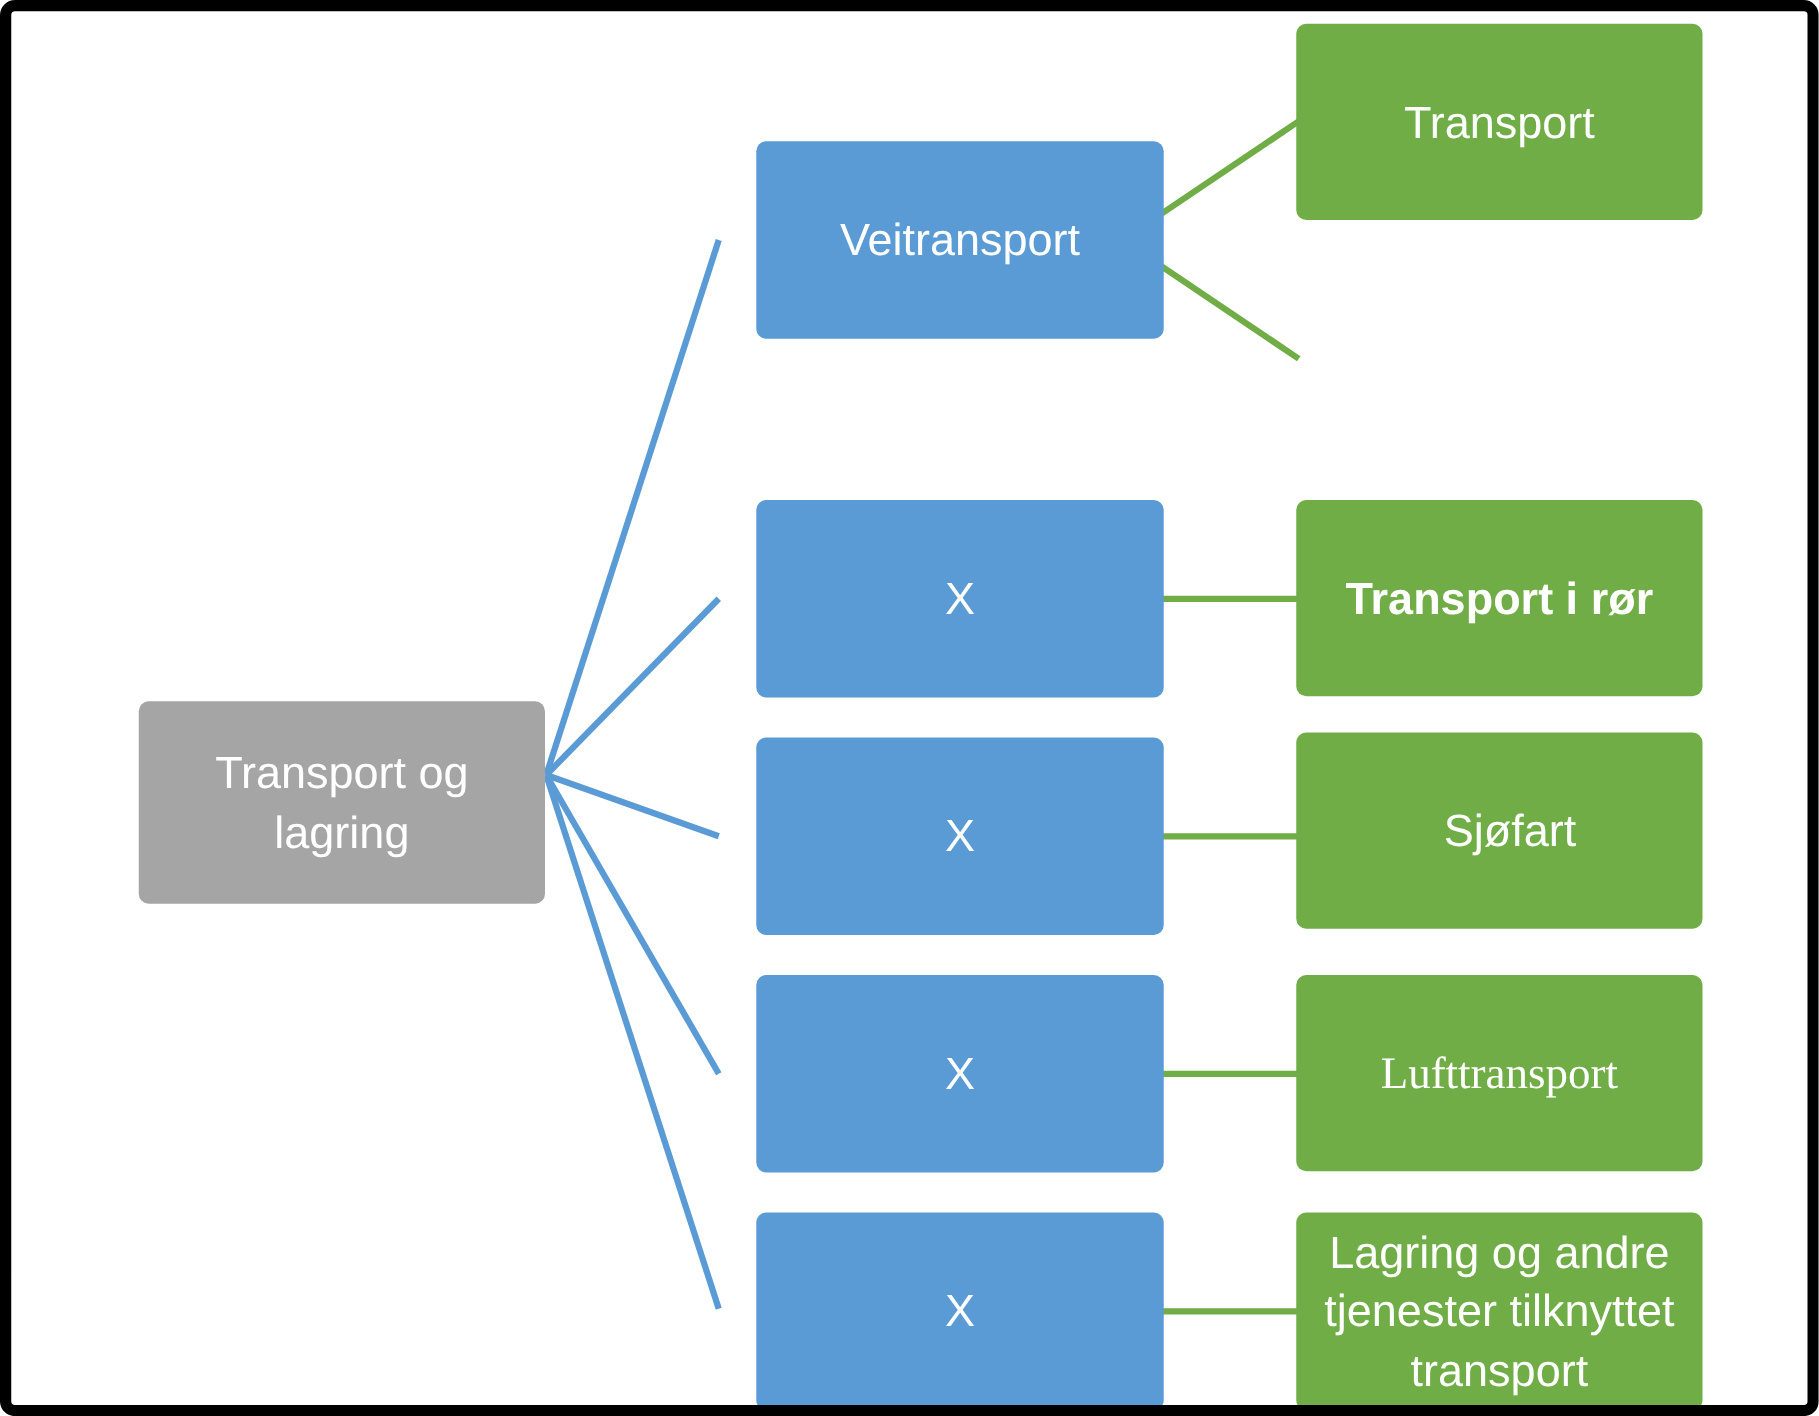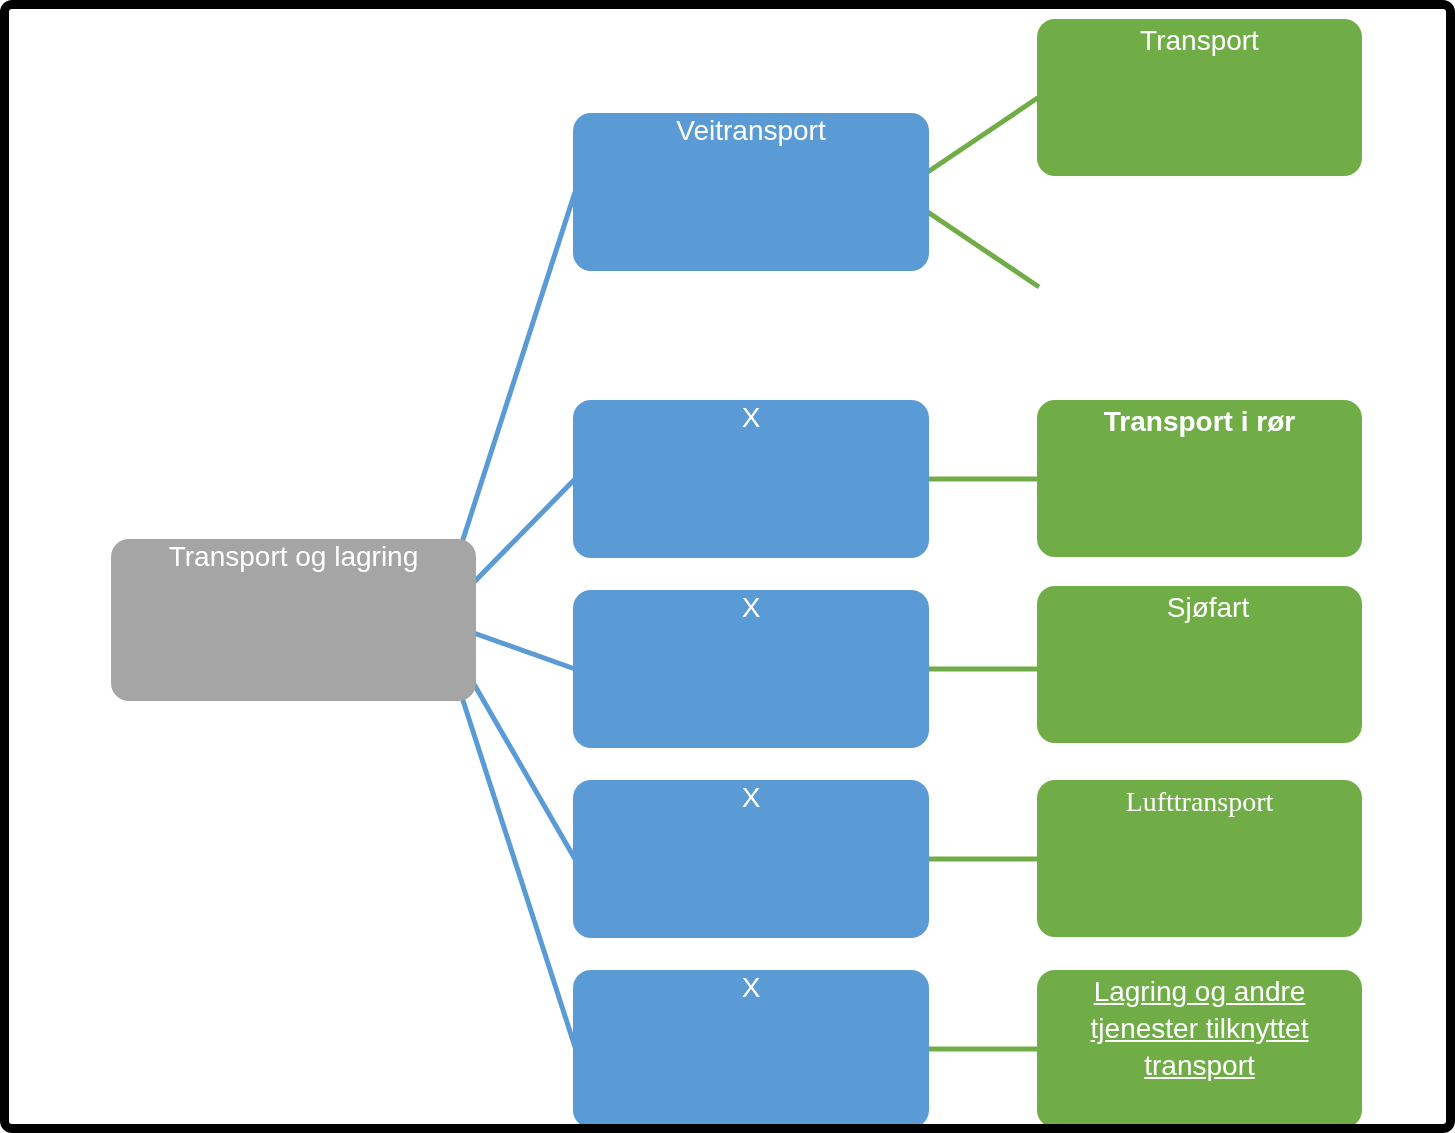--- a/index.html
+++ b/index.html
@@ -21,43 +21,43 @@
     border-radius:12px;
     overflow:hidden;
   }
   #connector-layer{
     position:absolute;left:0;top:0;width:1455px;height:1133px;
   }
   .edge-mid{stroke:var(--mid-fill);stroke-width:5;fill:none;}
   .edge-leaf{stroke:var(--leaf-fill);stroke-width:5;fill:none;}
   .node{
     position:absolute;
-    display:flex;align-items:flex-start;justify-content:center;
-    border-radius:18px;
+    display:flex;align-items:center;justify-content:center;
+    border-radius:8px;
     color:var(--label-text);
-    font-size:28px;
+    font-size:36px;
     line-height:1.32;
     text-align:center;
   }
-  .node-root{background:var(--root-fill);left:102px;top:530px;width:365px;height:162px;}
+  .node-root{background:var(--root-fill);left:102px;top:552px;width:325px;height:162px;}
   .node-root .node-label{max-width:250px;}
-  .node-mid{background:var(--mid-fill);left:564px;width:356px;height:158px;}
+  .node-mid{background:var(--mid-fill);left:596px;width:326px;height:158px;}
   .node-leaf{background:var(--leaf-fill);left:1028px;width:325px;height:157px;padding:4px 14px;}
   .node-leaf .node-label{max-width:290px;}
   #mid-1{top:104px;}
   #mid-2{top:391px;}
   #mid-3{top:581px;}
   #mid-4{top:771px;}
   #mid-5{top:961px;}
   #leaf-1{top:10px;}
   #leaf-2{top:200px;}
   #leaf-3{top:391px;font-weight:bold;}
   #leaf-4{top:577px;padding-left:31px;}
   #leaf-5{top:771px;font-family:Liberation Serif, serif;}
-  #leaf-6{top:961px;height:158px;text-decoration:underline;}
+  #leaf-6{top:961px;height:158px;}
 </style>
 </head>
 <body>
 
 <div id="canvas">
 
   <svg id="connector-layer" viewBox="0 0 1455 1133" xmlns="http://www.w3.org/2000/svg">
     <line class="edge-mid" x1="428" y1="611" x2="566" y2="183"></line>
     <line class="edge-mid" x1="428" y1="611" x2="566" y2="470"></line>
     <line class="edge-mid" x1="428" y1="611" x2="566" y2="660"></line>

